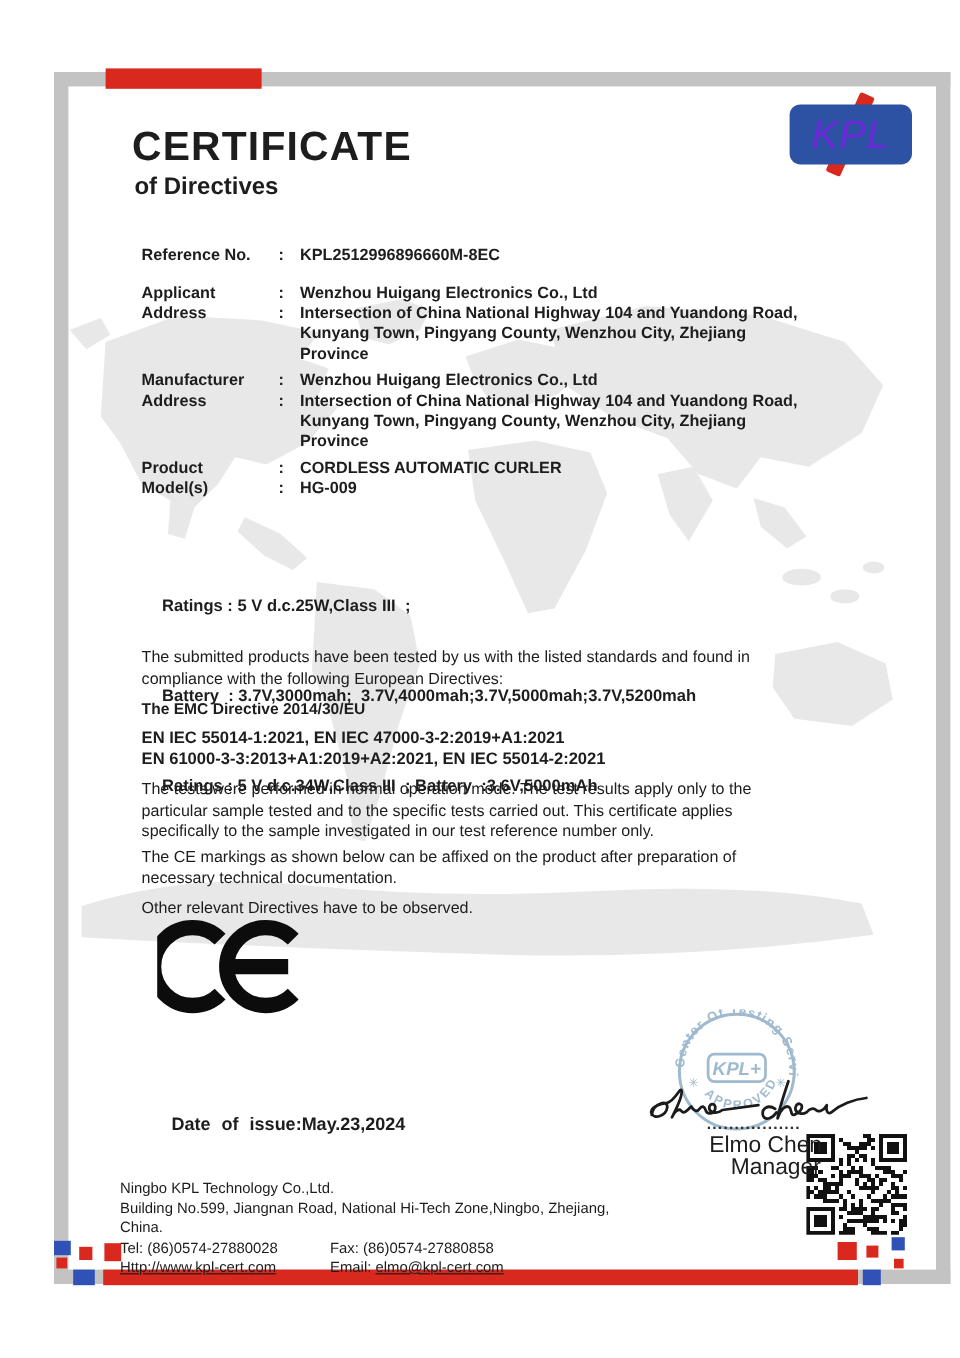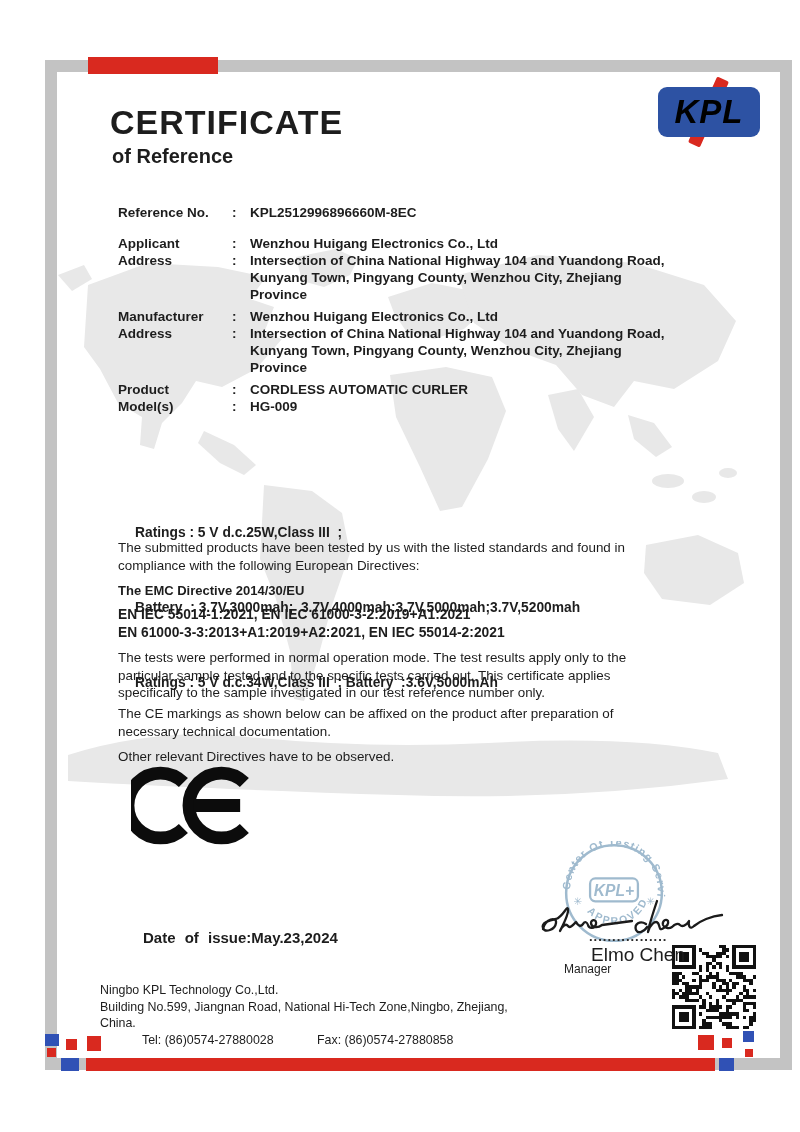--- a/index.html
+++ b/index.html
@@ -20,59 +20,59 @@
   .map { position:absolute; left:28px; top:245px; width:745px; height:625px; z-index:0; }
 
   
   .title-main { position:absolute; left:110px; top:103px; font-size:34px; font-weight:800; letter-spacing:1px; z-index:2; }
   .title-sub  { position:absolute; left:112px; top:145px; font-size:20px; font-weight:700; z-index:2; }
 
   .kpl-logo { position:absolute; left:656px; top:80px; width:108px; height:62px; z-index:2; }
   .kpl-rect { position:absolute; left:2px; top:7px; width:102px; height:50px; background:#2d52a3; border-radius:9px; }
   .kpl-slash { position:absolute; left:46px; top:-4px; width:13px; height:72px; transform:rotate(24deg); border-radius:2px; }
   .kpl-text { position:absolute; left:0; top:7px; width:106px; height:50px; display:flex; align-items:center; justify-content:center;
-              color:#000000; font-size:33px; font-weight:700; font-style:italic; letter-spacing:1px;text-align:center; }
+              color:#6d28d9; font-size:33px; font-weight:400; font-style:italic; letter-spacing:1px;text-align:center; }
 
   
   .info { position:absolute; left:118px; top:192px; width:560px; z-index:2; font-size:13.5px; font-weight:700; line-height:17px;margin-top:12px; }
   .irow { display:flex; }
   .ilabel { width:114px; flex:0 0 114px; }
   .icolon { width:18px; flex:0 0 18px; }
   .ivalue { flex:1; }
   .gap14 { height:14px; } .gap4 { height:5px; }
 
   
-  .ratings { position:absolute; left:135px; top:470px; z-index:2; font-size:13.8px; font-weight:700; line-height:25px; white-space:pre; }
+  .ratings { position:absolute; left:135px; top:442px; z-index:2; font-size:13.8px; font-weight:700; line-height:25px; white-space:pre; }
 
   
   .para { position:absolute; left:118px; width:548px; z-index:2; font-size:13.4px; line-height:17.5px; }
   .p1 { top:539px; }
   .emc-head { top:582px; font-weight:700; font-size:13px; }
   .standards { top:606px; font-weight:700; font-size:13.8px; line-height:17.5px; }
   .p-tests { top:649px; }
   .p-ce { top:705px; }
   .p-other { top:748px; }
 
   
   .ce-mark { position:absolute; left:131px; top:763px; z-index:2; }
 
   
   .stamp { position:absolute; left:562px; top:841px; z-index:2; }
   .signature { position:absolute; left:536px; top:893px; z-index:3; }
   .dots { position:absolute; left:589px; top:929px; z-index:3; font-size:13px; font-weight:700; letter-spacing:1px; color:#2a2a2a; }
   .sig-name { position:absolute; left:591px; top:944px; z-index:3; font-size:19px; }
-  .sig-role { position:absolute; left:564px; top:962px; z-index:3; font-size:12px;text-align:right; }
+  .sig-role { position:absolute; left:609px; top:962px; z-index:3; font-size:19px;text-align:right; }
 
   .date-line { position:absolute; left:143px; top:929px; z-index:2; font-size:15px; font-weight:700; word-spacing:5px; }
 
   .qr { position:absolute; left:672px; top:945px; width:84px; height:84px; z-index:2; }
 
   
   .footer { position:absolute; left:100px; top:982px; width:470px; z-index:2; font-size:12.4px; line-height:16.5px; }
-  .frow { display:flex;margin-left:42px; }
+  .frow { display:flex; }
   .fcol1 { width:175px; flex:0 0 175px; }
   .u { text-decoration:underline; }
 
   
   .sq { position:absolute; z-index:3; }
 </style>
 </head>
 <body>
 
 <div class="page">
@@ -108,21 +108,21 @@
     </g>
   </svg>
 
   <div class="bar frame-left"></div>
   <div class="bar frame-top"></div>
   <div class="bar frame-right"></div>
   <div class="bar frame-bottom"></div>
   <div class="red-top-seg" style="background:#d9291f"></div>
 
   <div class="title-main">CERTIFICATE</div>
-  <div class="title-sub">of Reference</div>
+  <div class="title-sub">of Directives</div>
 
   <div class="kpl-logo">
     <div class="kpl-slash" style="background:#d9291f"></div>
     <div class="kpl-rect"></div>
     <div class="kpl-text">KPL</div>
   </div>
 
   <div class="info">
     <div class="irow">
       <div class="ilabel">Reference No.</div>
@@ -172,21 +172,21 @@
 
   <div class="ratings">
     <div>Ratings : 5 V d.c.25W,Class III  ;</div>
     <div>Battery  : 3.7V,3000mah;  3.7V,4000mah;3.7V,5000mah;3.7V,5200mah</div>
     <div>Ratings : 5 V d.c.34W,Class III  ; Battery  :3.6V,5000mAh</div>
   </div>
 
   <div class="para p1">The submitted products have been tested by us with the listed standards and found in compliance with the following European Directives:</div>
   <div class="para emc-head">The EMC Directive 2014/30/EU</div>
   <div class="para standards">
-    <div>EN IEC 55014-1:2021,  EN IEC 61000-3-2:2019+A1:2021</div>
+    <div>EN IEC 55014-1:2021,  EN IEC 47000-3-2:2019+A1:2021</div>
     <div>EN 61000-3-3:2013+A1:2019+A2:2021,  EN IEC 55014-2:2021</div>
   </div>
   <div class="para p-tests">The tests were performed in normal operation mode. The test results apply only to the particular sample tested and to the specific tests carried out. This certificate applies specifically to the sample investigated in our test reference number only.</div>
   <div class="para p-other">Other relevant Directives have to be observed.</div>
   <div class="para p-ce">The CE markings as shown below can be affixed on the product after preparation of necessary technical documentation.</div>
 
   <svg class="ce-mark" width="118" height="85" viewBox="0 0 120 86" aria-label="CE">
     <g stroke="#0c0c0c" stroke-width="13" fill="none">
       <path d="M 53.3,19.7 A 33,33 0 1 0 53.3,66.3"></path>
       <path d="M 115.3,19.7 A 33,33 0 1 0 115.3,66.3"></path>
@@ -528,20 +528,24 @@
     </svg>
 
   <div class="footer">
     <div>Ningbo KPL Technology Co.,Ltd.</div>
     <div>Building No.599, Jiangnan Road, National Hi-Tech Zone,Ningbo, Zhejiang,</div>
     <div>China.</div>
     <div class="frow">
       <div class="fcol1">Tel: (86)0574-27880028</div>
       <div>Fax: (86)0574-27880858</div>
     </div>
+    <div class="frow">
+      <div class="fcol1"><span class="u">Http://www.kpl-cert.com</span></div>
+      <div><span>Email: </span><span class="u">elmo@kpl-cert.com</span></div>
+    </div>
   </div>
 
   <div class="sq" style="left:45px;top:1034px;width:14px;height:12px;background:#3051b5"></div>
   <div class="sq" style="left:47px;top:1048px;width:9px;height:9px;background:#d9291f"></div>
   <div class="sq" style="left:66px;top:1039px;width:11px;height:11px;background:#d9291f"></div>
   <div class="sq" style="left:87px;top:1036px;width:14px;height:15px;background:#d9291f"></div>
   <div class="sq" style="left:61px;top:1058px;width:18px;height:13px;background:#3051b5"></div>
 
   <div class="red-bottom-bar" style="background:#d9291f"></div>
 

